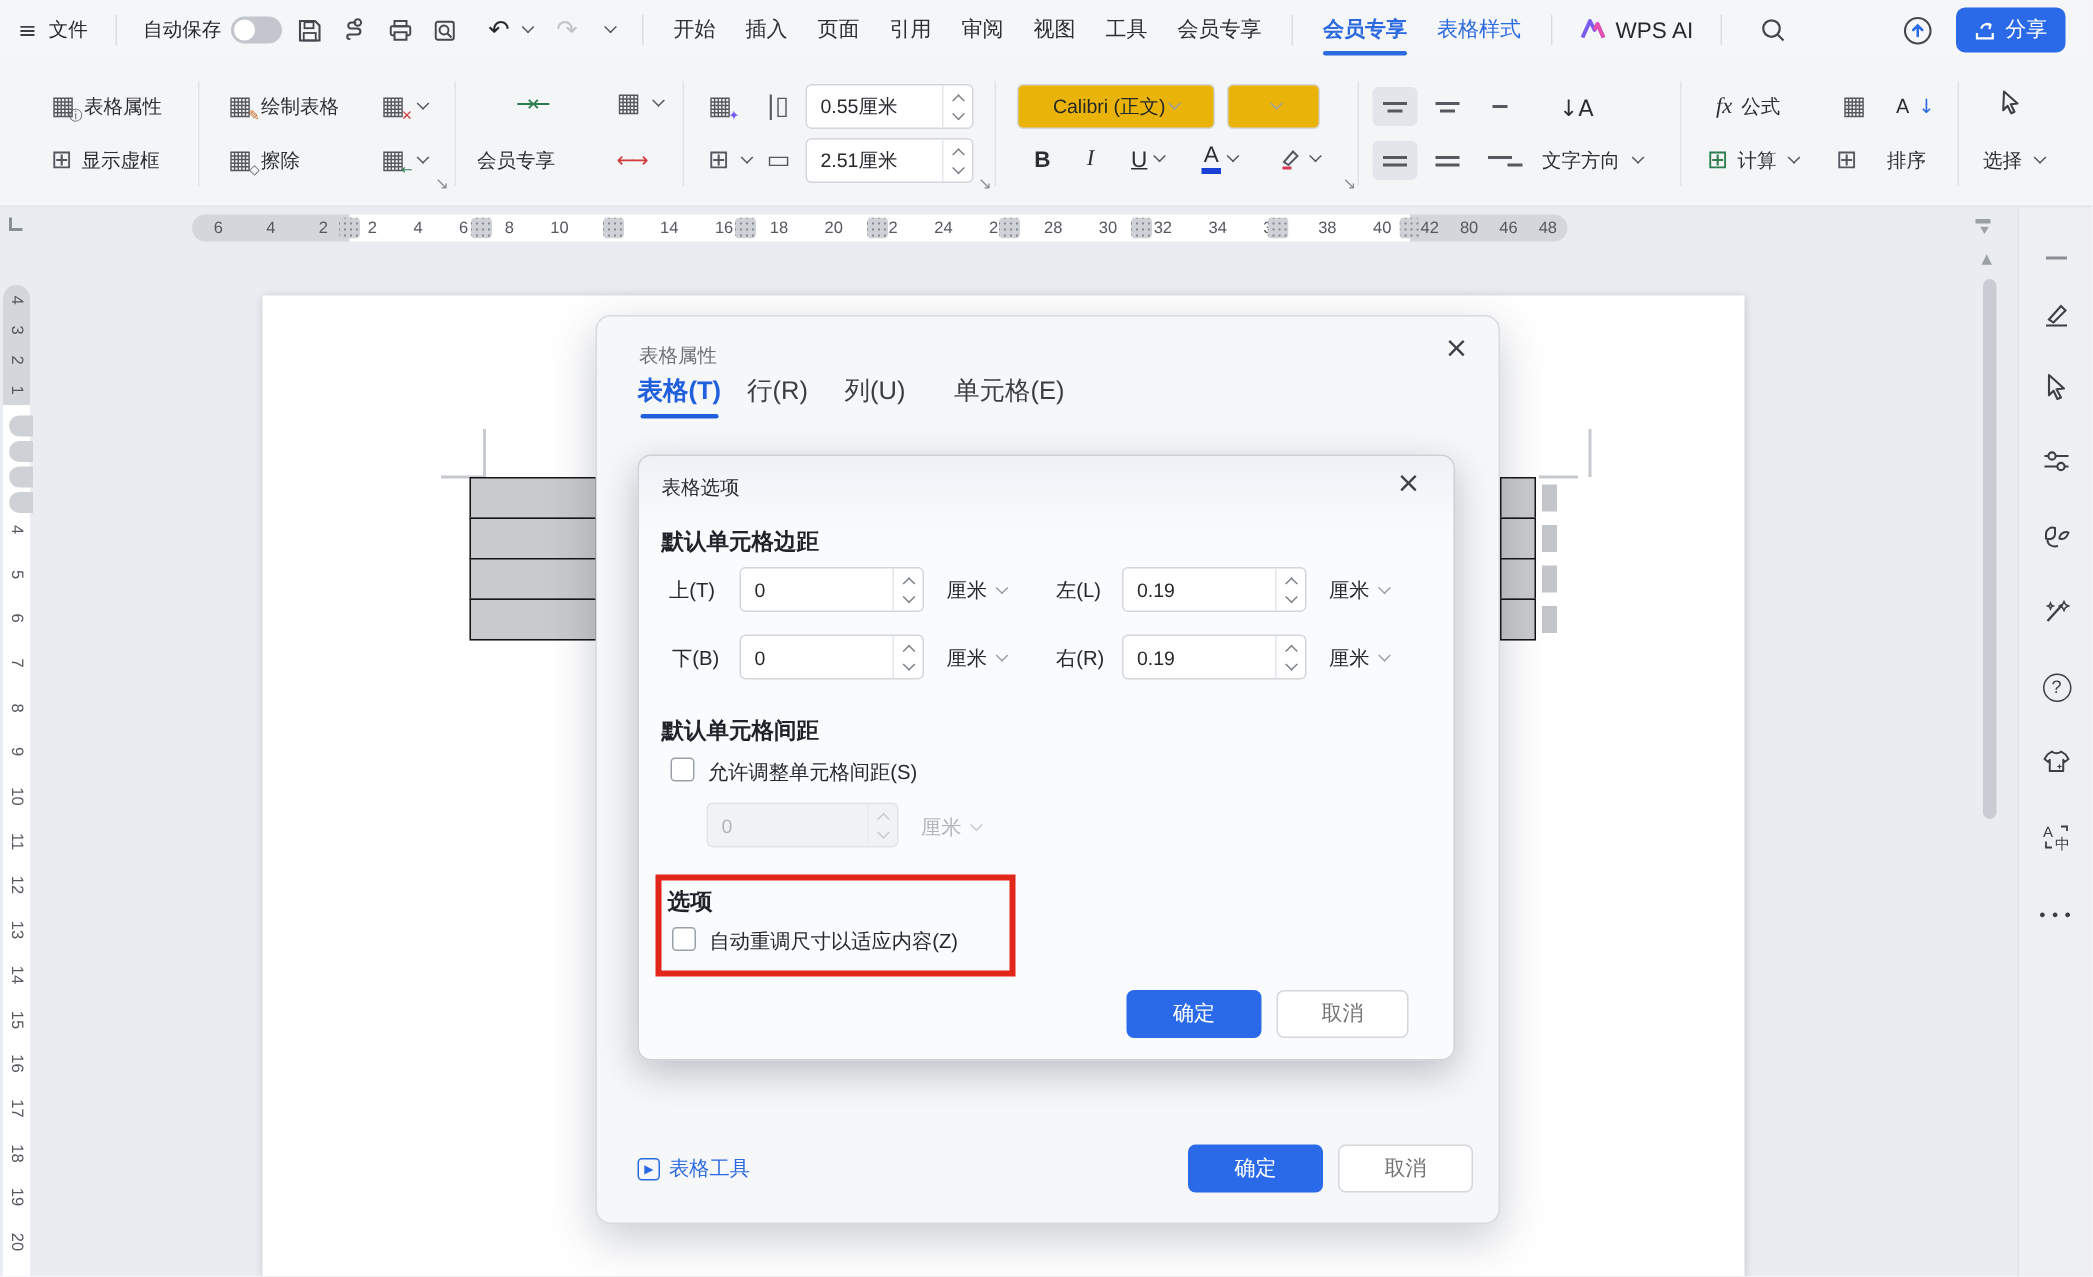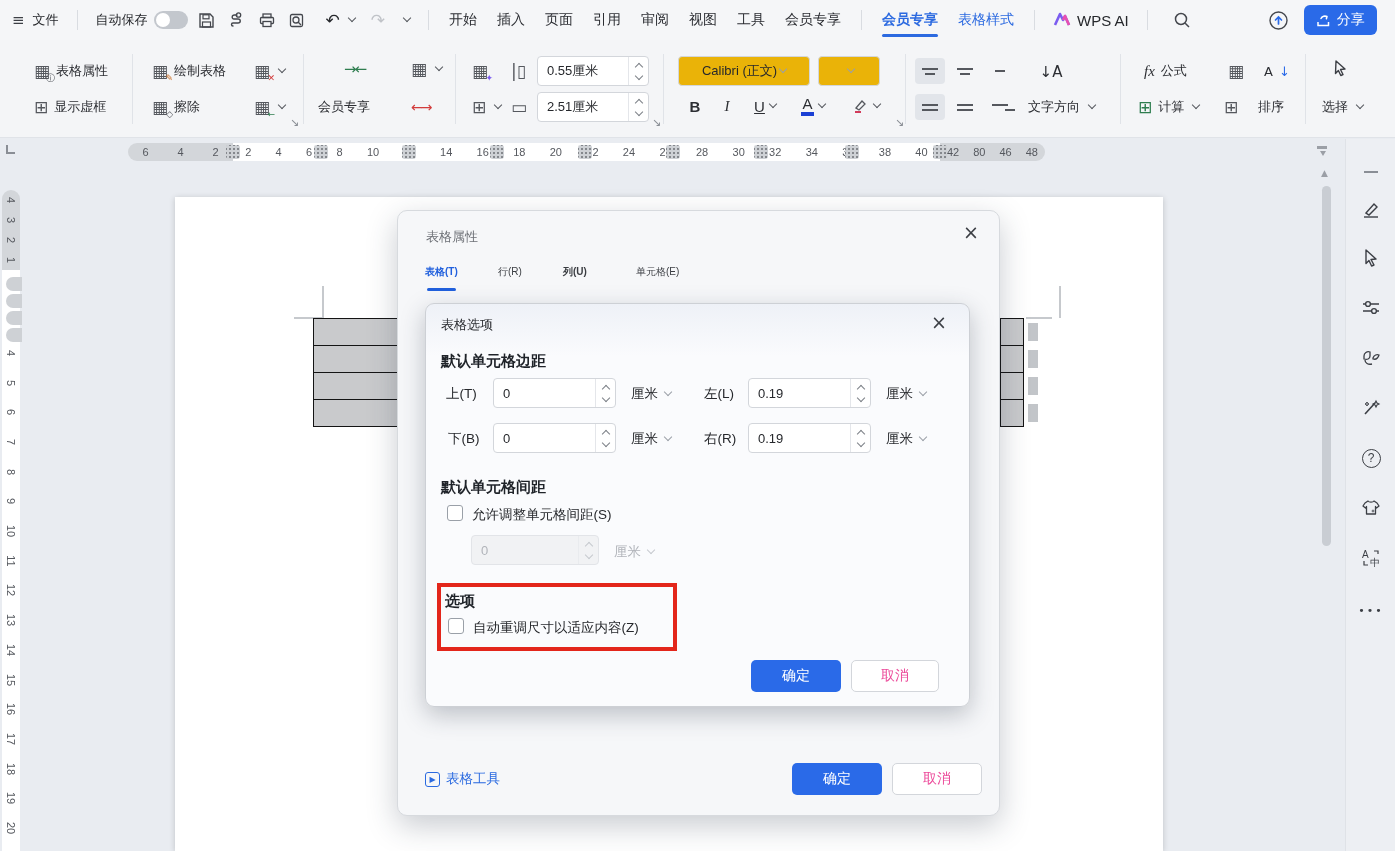--- a/index.html
+++ b/index.html
@@ -75,28 +75,28 @@
   #ruler-toggle .r2 { width:6px; height:5px; background:#9b9fa6; margin:0 auto; clip-path:polygon(0 0,100% 0,50% 100%); }
   #sidebar { position:absolute; left:1345px; top:139px; width:50px; height:712px; background:#edeff3; border-left:1px solid #dfe2e7; }
   .sb-icon { position:absolute; left:12px; width:26px; height:26px; display:flex; align-items:center; justify-content:center; color:#3c3f45; }
   .sb-icon svg { display:block; }
 
   
   #dlg { position:absolute; left:397px; top:210px; width:603px; height:606px; background:#f6f7f9; border:1px solid #d7dade; border-radius:10px; box-shadow:0 10px 30px rgba(40,50,70,.25); }
   #dlg-title { position:absolute; left:28px; top:17px; font-size:13px; color:#6e7177; }
   .close-x { position:absolute; font-size:19px; color:#3c3f45; line-height:1; font-family:"DejaVu Sans",sans-serif; }
   #dlg-close { right:20px; top:12px; }
-  .dtab { position:absolute; top:46px; height:30px; display:flex; align-items:center; font-size:10px; color:#3a3d42; }
+  .dtab { position:absolute; top:34px; height:30px; display:flex; align-items:center; font-size:17px; color:#3a3d42; }
   .dtab.active { color:#2160dd; font-weight:bold; }
   .dtab.active::after { content:""; position:absolute; left:2px; right:2px; bottom:-4px; height:3px; border-radius:2px; background:#2160dd; }
   #dlg-footer-link { position:absolute; left:27px; top:559px; display:flex; align-items:center; gap:6px; color:#2a6ae0; font-size:13.5px; }
   .play-ico { width:15px; height:15px; border:1.4px solid #2a6ae0; border-radius:3px; display:flex; align-items:center; justify-content:center; font-size:8px; }
   .btn { position:absolute; height:32px; width:90px; border-radius:5px; display:flex; align-items:center; justify-content:center; font-size:14px; }
   .btn.primary { background:#2a6ae8; color:#fff; }
-  .btn.plain { background:#fff; color:#ec4899; border:1px solid #d3d6db; }
+  .btn.plain { background:#fff; color:#737373; border:1px solid #d3d6db; }
 
   #odlg { position:absolute; left:425px; top:303px; width:545px; height:404px; background:linear-gradient(#eef1f7, #fafbfd 52px); border:1px solid #cdd0d5; border-radius:9px; box-shadow:0 8px 24px rgba(40,50,70,.28); }
   #odlg-title { position:absolute; left:15px; top:12px; font-size:13px; color:#2a2c30; }
   #odlg-close { right:22px; top:9px; }
   .sec-hdr { position:absolute; font-size:15px; font-weight:bold; color:#1f2329; }
   .fld-label { position:absolute; font-size:13.5px; color:#26282c; }
   .unit { position:absolute; display:flex; align-items:center; gap:4px; font-size:13.5px; color:#26282c; }
   .odlg-spin { width:123px; }
   .checkbox { position:absolute; width:16px; height:16px; background:#fff; border:1.5px solid #9aa0a8; border-radius:3px; }
   .cb-label { position:absolute; font-size:13.5px; color:#26282c; }
@@ -539,21 +539,21 @@
   <div class="sb-icon" style="top:458px">
     <span class="glyph" style="font-size:11px;color:#3c3f45;letter-spacing:2px">•••</span>
   </div>
 </div>
 
 <div id="dlg">
   <div id="dlg-title">表格属性</div>
   <span class="close-x" id="dlg-close">×</span>
   <div class="dtab active" style="left:27px;">表格(T)</div>
   <div class="dtab" style="left:100px;">行(R)</div>
-  <div class="dtab" style="left:165px;font-weight:bold;">列(U)</div>
+  <div class="dtab" style="left:165px;">列(U)</div>
   <div class="dtab" style="left:238px;">单元格(E)</div>
   <div id="dlg-footer-link">
     <span class="play-ico">▶</span>
     <span>表格工具</span>
   </div>
   <div class="btn primary" style="left:394px; top:552px;">确定</div>
   <div class="btn plain" style="left:494px; top:552px;">取消</div>
 </div>
 
 <div id="odlg">

